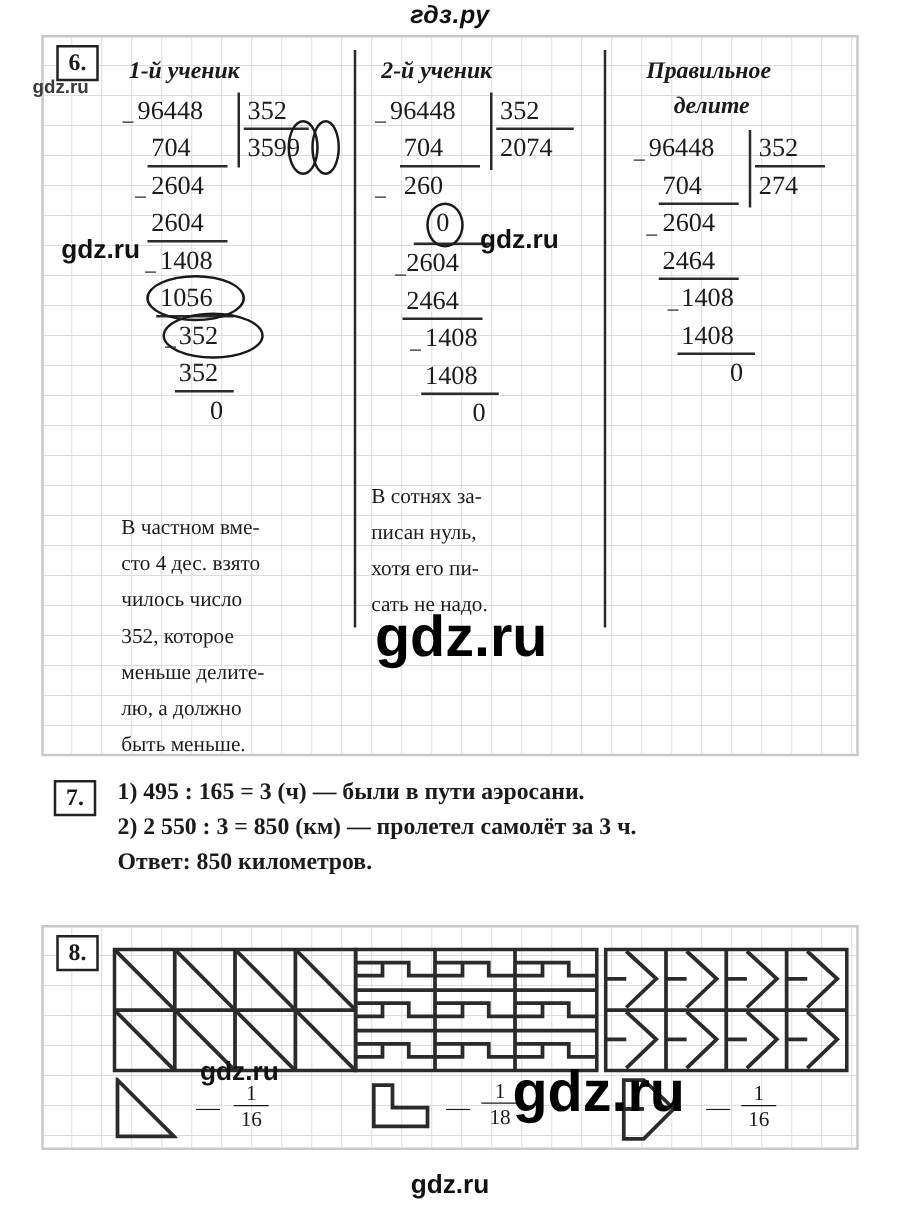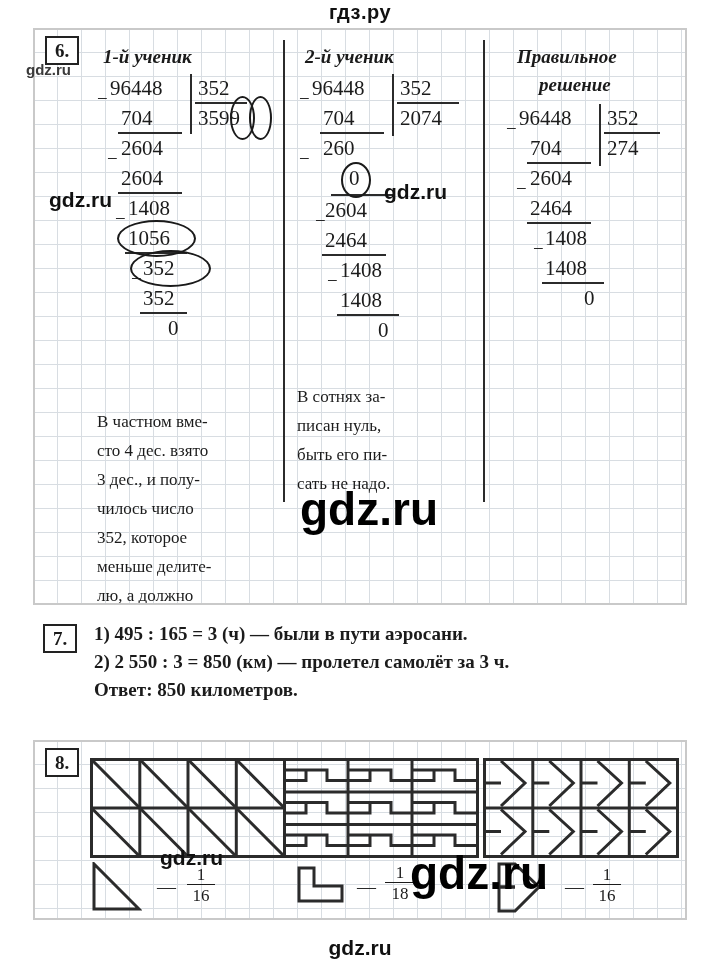--- a/index.html
+++ b/index.html
@@ -12,20 +12,21 @@
   }
 
   
   .site-logo{
     position:absolute;left:0;top:0;width:720px;height:24px;
     text-align:center;
     font-family:"Liberation Sans", sans-serif;
     font-weight:bold;font-size:20px;color:#111;
     line-height:24px;
     letter-spacing:.5px;
+    font-style:italic;
   }
   .site-logo-bottom{
     position:absolute;left:0;top:934px;width:720px;height:28px;
     text-align:center;
     font-family:"Liberation Sans", sans-serif;
     font-weight:bold;font-size:21px;color:#111;
     line-height:28px;
   }
 
   
@@ -198,21 +199,20 @@
   <div class="calc" style="left:108px;top:226px;">352</div>
   <div class="oval" style="left:95px;top:220px;width:77px;height:33px;"></div>
   <div class="minus" style="left:96px;top:238px;">−</div>
   <div class="calc" style="left:108px;top:256px;">352</div>
   <div class="rule" style="left:105px;top:282px;width:47px;"></div>
   <div class="calc" style="left:133px;top:286px;">0</div>
 
   <div class="para" style="left:62px;top:352px;width:182px;margin-top:25px;">
     <div>В частном вме-</div>
     <div>сто 4 дес. взято</div>
-    <div>3 дес., и полу-</div>
     <div>чилось  число</div>
     <div>352,   которое</div>
     <div>меньше  делите-</div>
     <div>лю,  а  должно</div>
     <div>быть меньше.</div>
   </div>
 
   <div class="col-title" style="left:270px;top:16px;">2-й ученик</div>
 
   <div class="calc" style="left:277px;top:46px;">96448</div>
@@ -238,26 +238,26 @@
 
   <div class="calc" style="left:305px;top:228px;">1408</div>
   <div class="minus" style="left:292px;top:240px;">−</div>
   <div class="calc" style="left:305px;top:258px;">1408</div>
   <div class="rule" style="left:302px;top:284px;width:62px;"></div>
   <div class="calc" style="left:343px;top:288px;">0</div>
 
   <div class="para" style="left:262px;top:352px;width:155px;">
     <div>В сотнях за-</div>
     <div>писан  нуль,</div>
-    <div>быть его пи-</div>
+    <div>хотя его пи-</div>
     <div>сать не надо.</div>
   </div>
 
   <div class="col-title" style="left:482px;top:16px;">Правильное</div>
-  <div class="col-title" style="left:504px;top:44px;">решение</div>
+  <div class="col-title" style="left:504px;top:44px;">делите</div>
 
   <div class="calc" style="left:484px;top:76px;">96448</div>
   <div class="vrule" style="left:564px;top:74px;height:62px;"></div>
   <div class="calc" style="left:572px;top:76px;">352</div>
   <div class="rule" style="left:569px;top:102px;width:56px;"></div>
   <div class="calc" style="left:572px;top:106px;">274</div>
 
   <div class="minus" style="left:471px;top:88px;">−</div>
   <div class="calc" style="left:495px;top:106px;">704</div>
   <div class="rule" style="left:492px;top:132px;width:64px;"></div>

